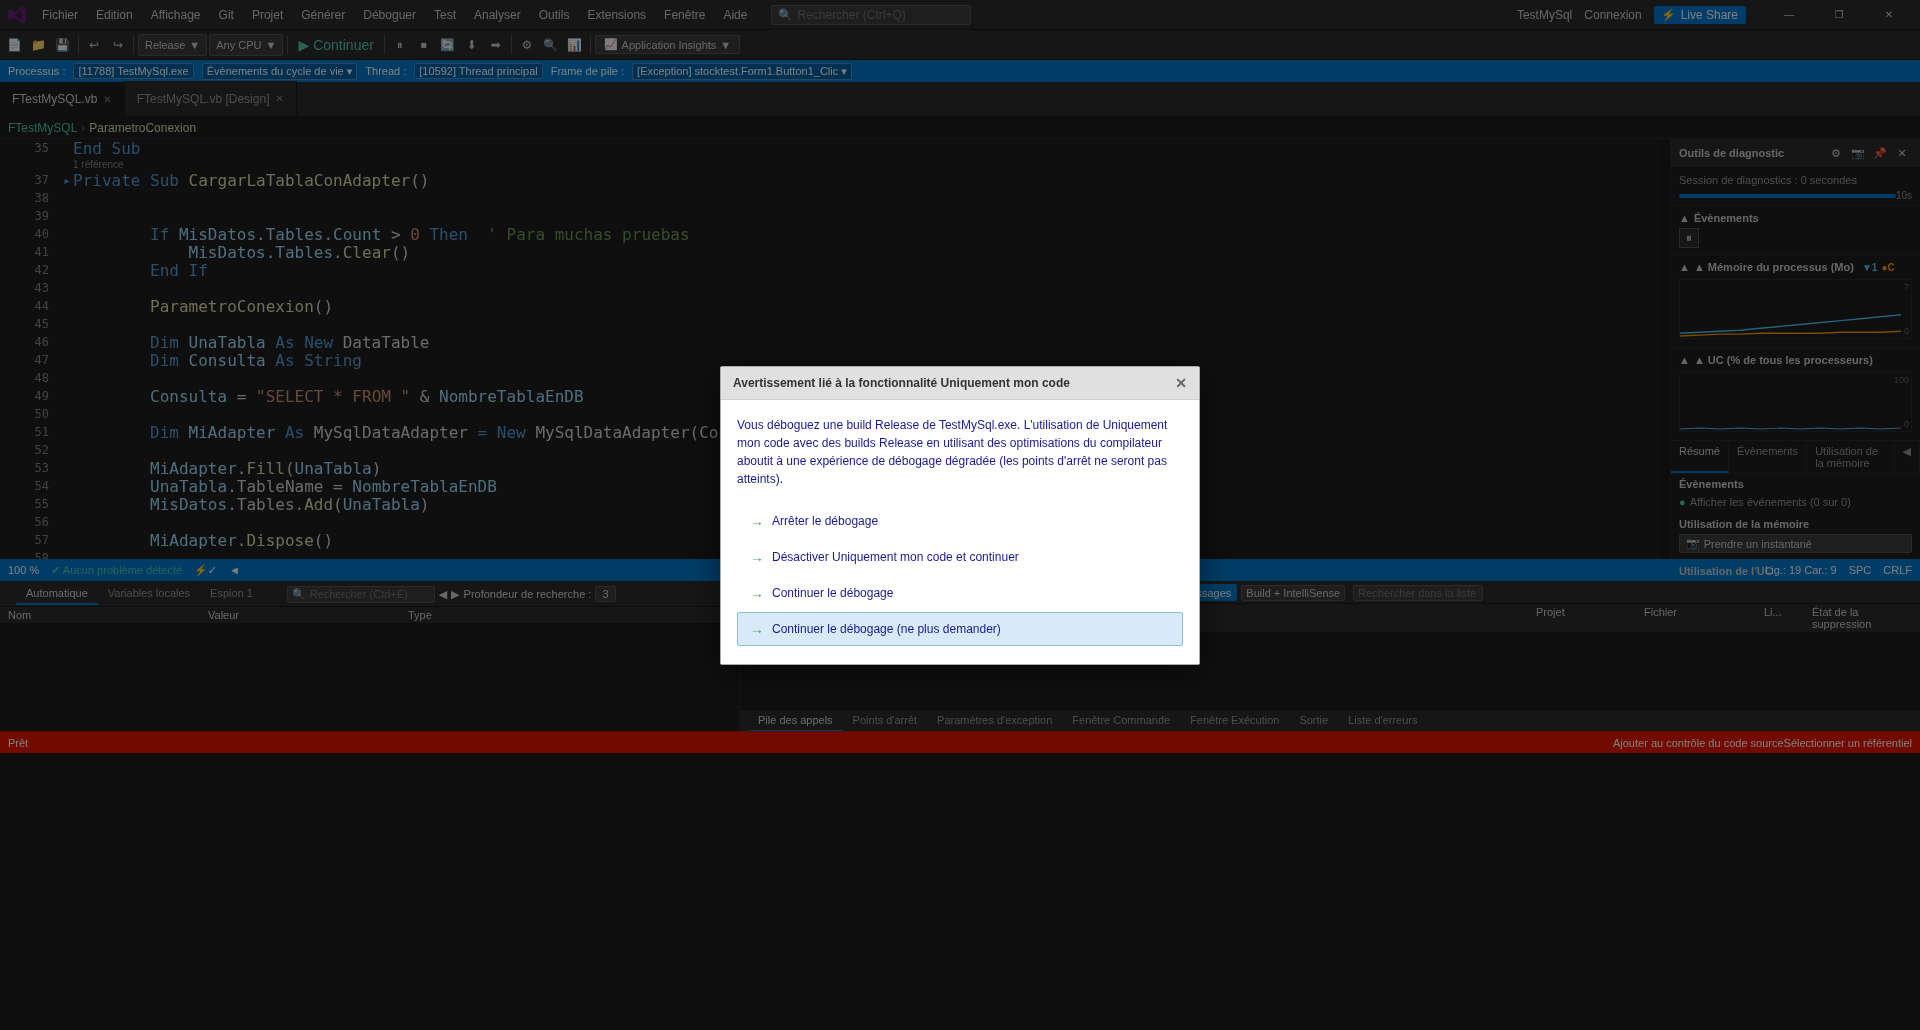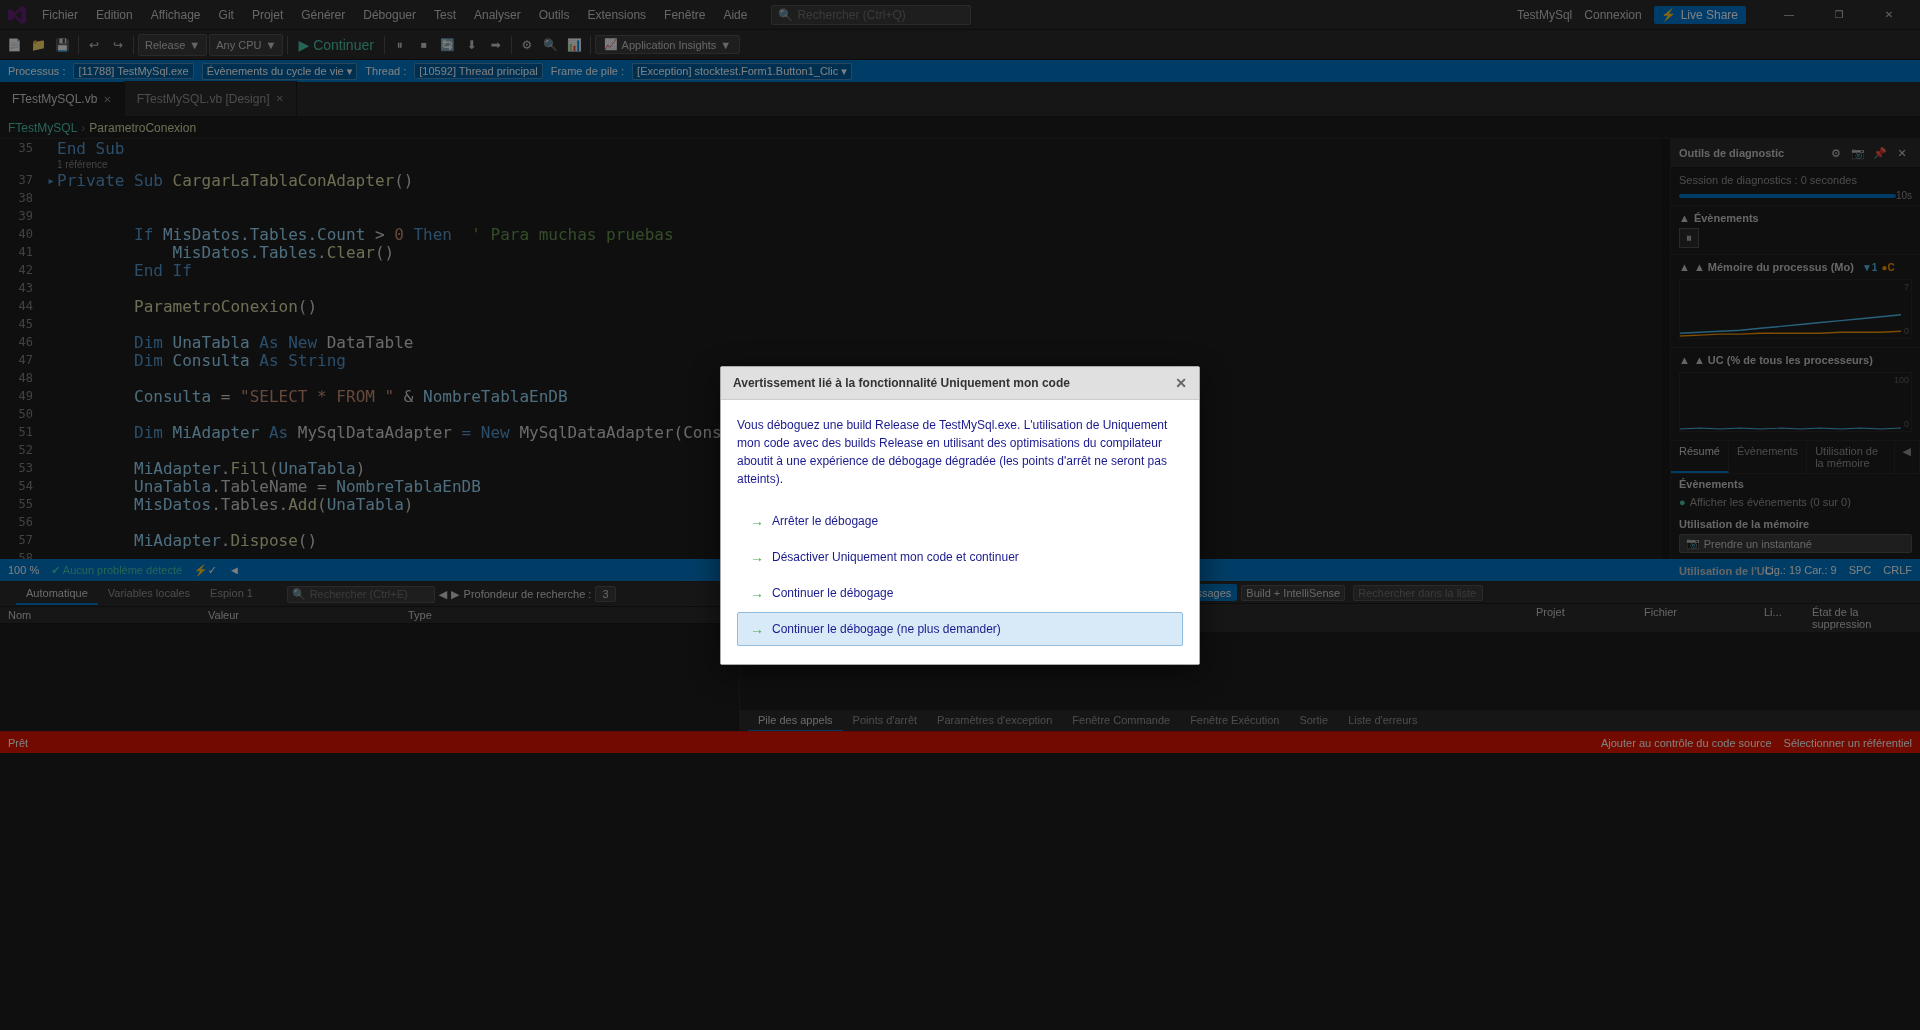--- a/index.html
+++ b/index.html
@@ -580,20 +580,21 @@
 
     .minimap {
       width: 8px;
       background: #1a1a1a;
     }
 
     
     .editor-inner {
       display: flex;
       height: 100%;
+      margin-left: 16px;
     }
 
     
     #bottom-status {
       height: 22px;
       background: #e51400;
       display: flex;
       align-items: center;
       padding: 0 8px;
       gap: 8px;
@@ -1070,21 +1071,21 @@
         <div class="bp-tab">Fenêtre Exécution</div>
         <div class="bp-tab">Sortie</div>
         <div class="bp-tab">Liste d'erreurs</div>
       </div>
     </div>
   </div>
 </div>
 
 <div id="bottom-status">
   <span>Prêt</span>
-  <div style="margin-left:auto;display:flex;gap:12px;">
+  <div style="margin-left:auto;display:flex;">
     <span>Ajouter au contrôle du code source</span>
     <span>Sélectionner un référentiel</span>
   </div>
 </div>
 
 <div id="modal-overlay">
   <div id="modal-dialog">
     <div class="modal-titlebar">
       <span class="modal-title">Avertissement lié à la fonctionnalité Uniquement mon code</span>
       <span class="modal-close">✕</span>

